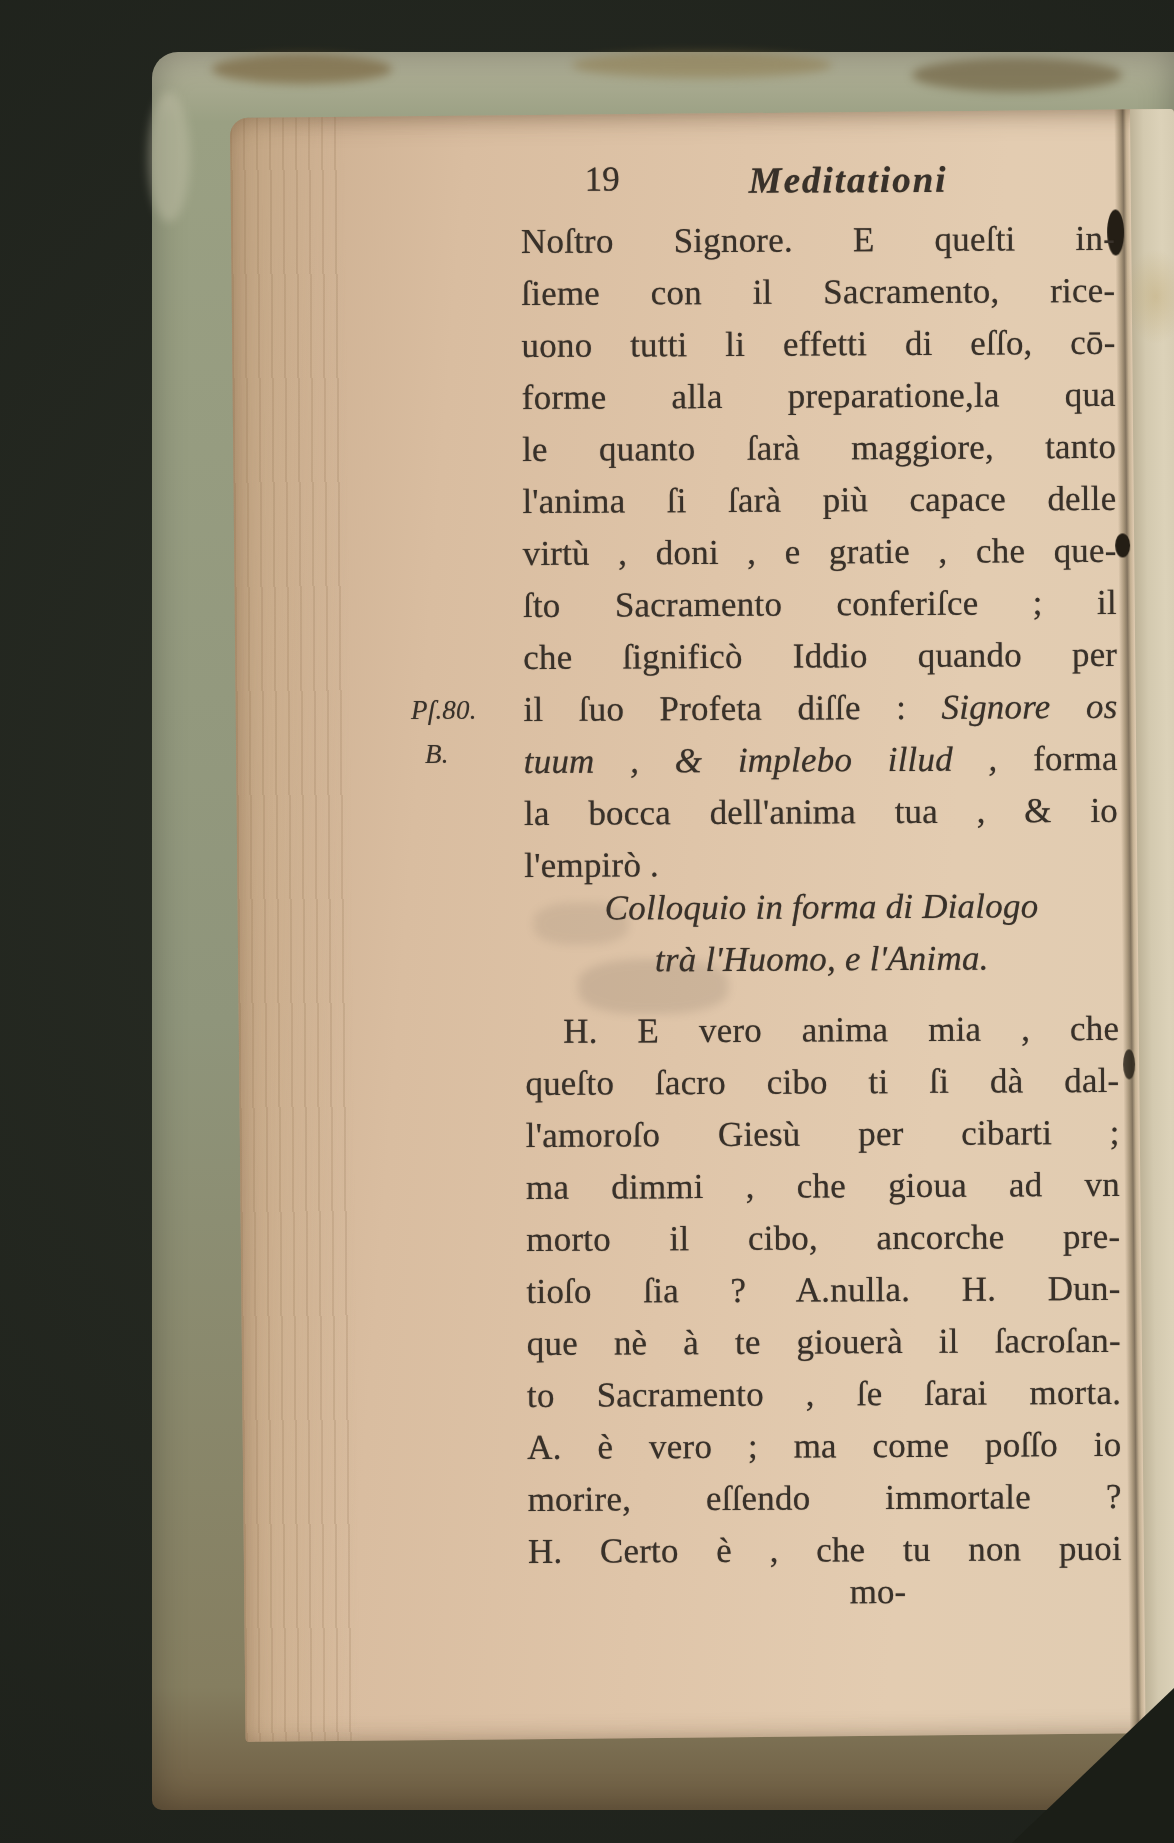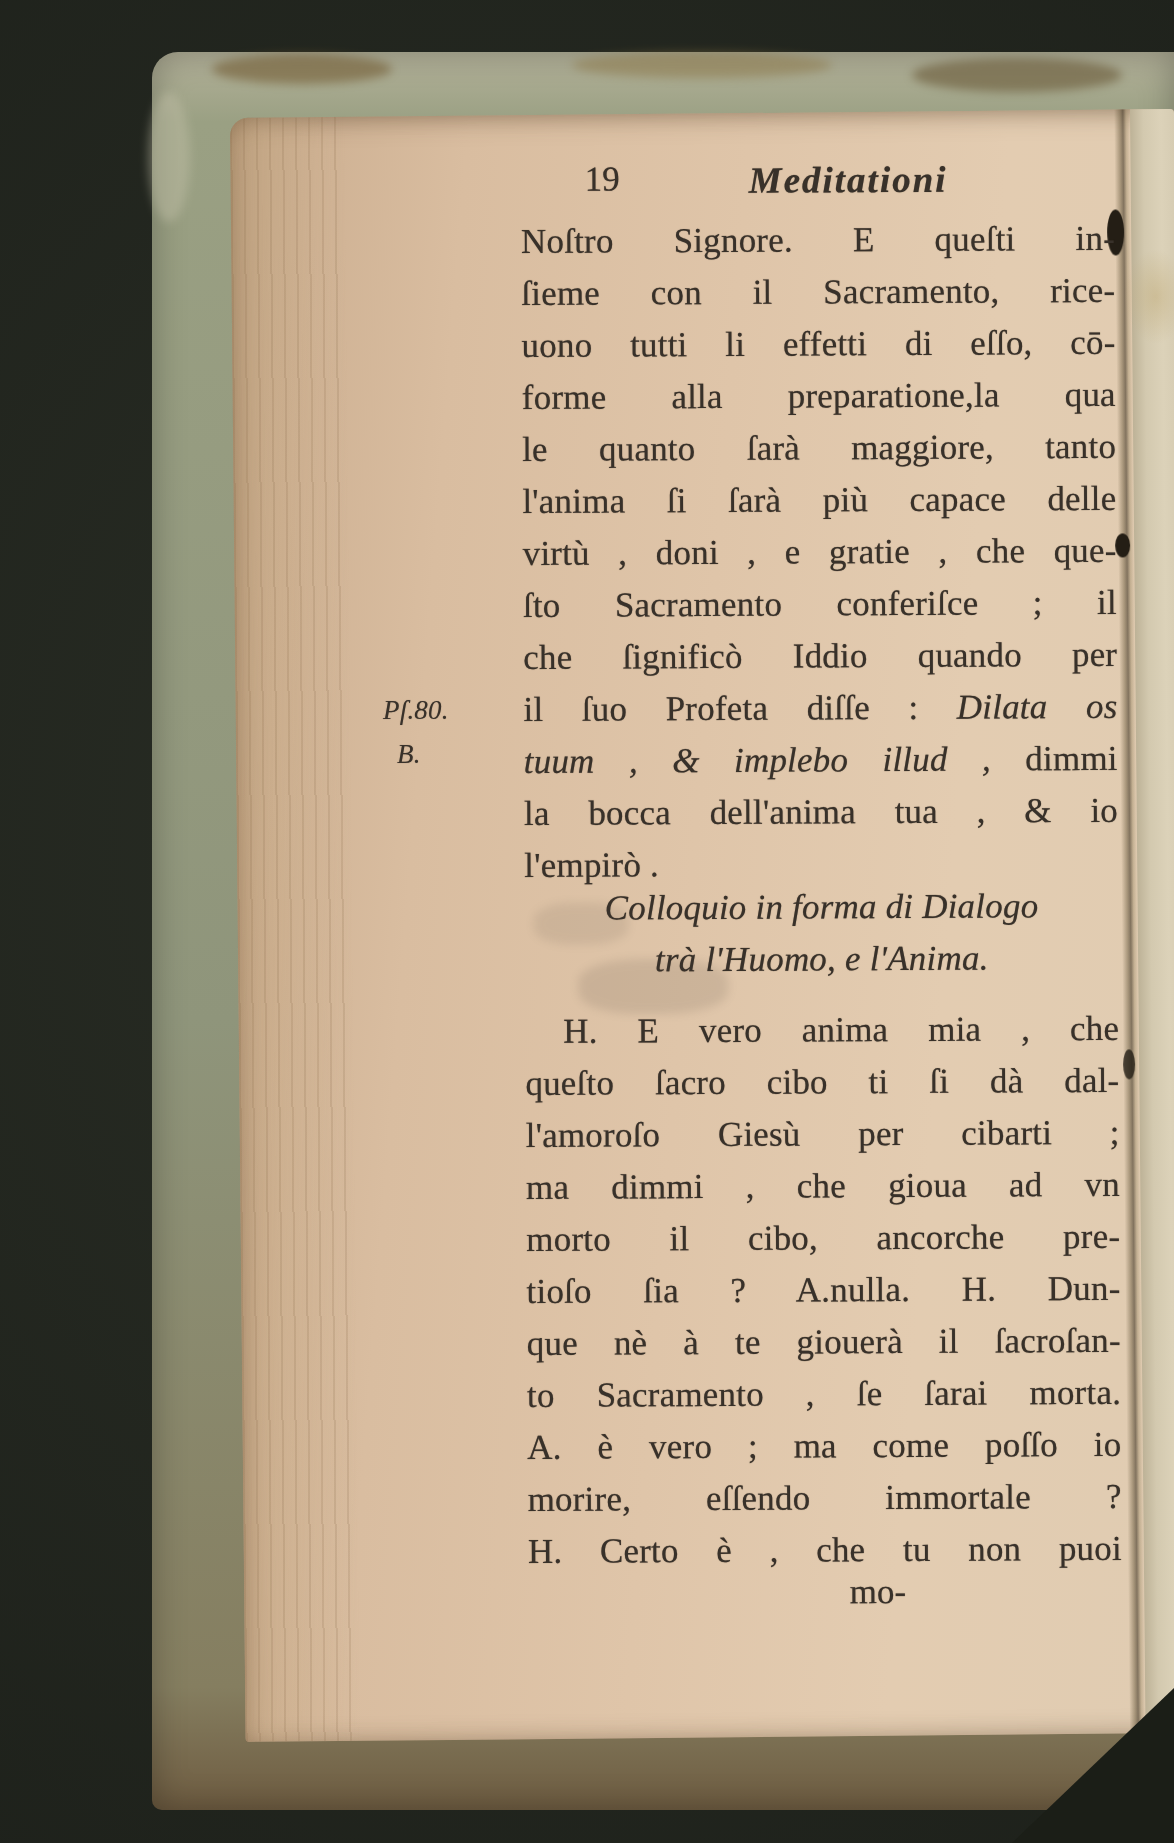--- a/index.html
+++ b/index.html
@@ -52,21 +52,21 @@
   .heading-block{top:831px;}
   .heading-block .line{text-align:center;text-align-last:center;font-style:italic;}
   .dialogue-block{top:954px;}
   .line{height:52px;line-height:52px;text-align:justify;text-align-last:justify;letter-spacing:.2px;}
   .line.indent{text-indent:38px;}
   .line.short{text-align-last:left;}
   .it{font-style:italic;}
   .margin-note{position:absolute;left:231px;top:636px;width:130px;font-size:27px;font-style:italic;
         color:var(--ink);font-family:"Liberation Serif","DejaVu Serif",serif;
         text-shadow:0 0 1px rgba(56,46,36,.45);}
-  .margin-note .line{height:44px;line-height:44px;text-align:left;text-align-last:left;}
+  .margin-note .line{height:44px;line-height:44px;text-align:left;text-align-last:left;margin-left:28px;}
   .margin-note .line.indent{text-indent:14px;}
   .catchword{position:absolute;top:1516px;left:0;width:100%;height:52px;line-height:52px;
         text-align:right;padding-right:216px;}
 </style>
 </head>
 <body>
 
 <div class="scene">
   <div class="book">
     <div class="wear w1"></div>
@@ -100,22 +100,22 @@
       <div class="block body-block">
           <div class="line"><span>Noſtro Signore. E queſti in-</span></div>
           <div class="line"><span>ſieme con il Sacramento, rice-</span></div>
           <div class="line"><span>uono tutti li effetti di eſſo, cō-</span></div>
           <div class="line"><span>forme alla preparatione,la qua</span></div>
           <div class="line"><span>le quanto ſarà maggiore, tanto</span></div>
           <div class="line"><span>l'anima ſi ſarà più capace delle</span></div>
           <div class="line"><span>virtù , doni , e gratie , che que-</span></div>
           <div class="line"><span>ſto Sacramento conferiſce ; il</span></div>
           <div class="line"><span>che ſignificò Iddio quando per</span></div>
-          <div class="line"><span>il ſuo Profeta diſſe : </span><span class="it">Dilata os</span></div>
-          <div class="line"><span class="it">tuum , &amp; implebo illud ,</span><span> dimmi</span></div>
+          <div class="line"><span>il ſuo Profeta diſſe : </span><span class="it">Signore os</span></div>
+          <div class="line"><span class="it">tuum , &amp; implebo illud ,</span><span> forma</span></div>
           <div class="line"><span>la bocca dell'anima tua , &amp; io</span></div>
           <div class="line short"><span>l'empirò .</span></div>
         </div>
 
       <div class="block heading-block">
           <div class="line"><span class="it">Colloquio in forma di Dialogo</span></div>
           <div class="line"><span class="it">trà l'Huomo, e l'Anima.</span></div>
         </div>
 
       <div class="block dialogue-block">

